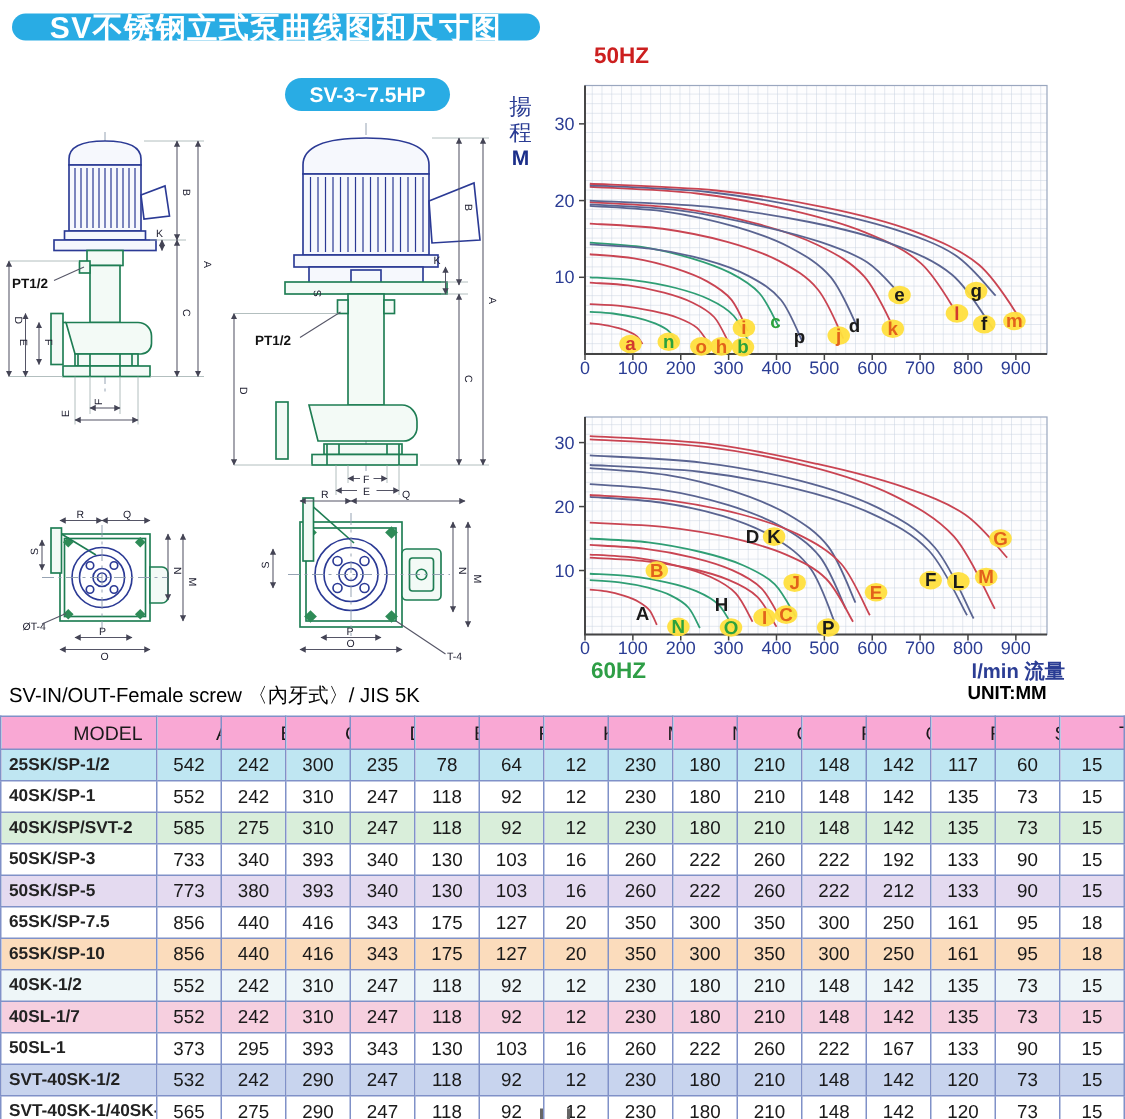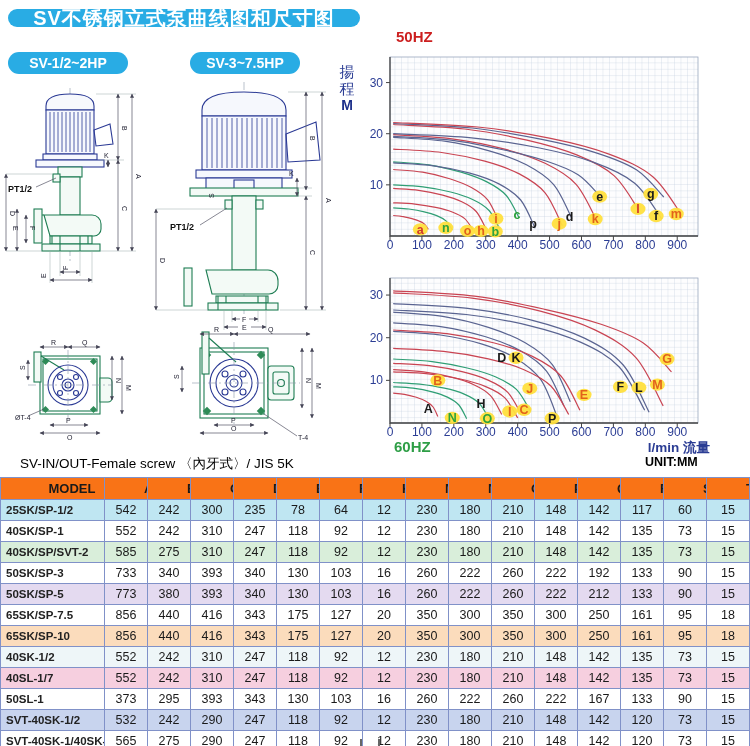--- a/index.html
+++ b/index.html
@@ -8,26 +8,26 @@
   .abs{position:absolute;}
   .banner{left:8px;top:9px;width:352px;height:18px;background:#29ace4;border-radius:9px;
           color:#fff;font-weight:bold;font-size:20px;display:flex;align-items:center;
           justify-content:center;letter-spacing:1px;}
   .badge{height:22px;border-radius:12px;background:#29ace4;color:#fff;font-weight:bold;
          font-size:14px;display:flex;align-items:center;justify-content:center;}
   .badge1{left:8px;top:52px;width:120px;}
   .badge2{left:190px;top:52px;width:110px;}
   .yaxis-label{left:337px;top:63px;color:#2b3d94;font-size:15px;line-height:17px;text-align:center;width:20px;}
   .yaxis-label .m{font-weight:bold;font-size:14px;color:#1c2f8a;}
-  .caption{left:20px;top:455px;font-size:13.5px;color:#000;}
+  .caption{left:6px;top:455px;font-size:13.5px;color:#000;}
   .unit{left:645px;top:455px;font-size:12.5px;font-weight:bold;color:#000;}
   table.dims{position:absolute;left:0;top:477px;width:750px;border-collapse:collapse;table-layout:fixed;}
   table.dims th,table.dims td{border:1px solid #8091c8;height:20px;text-align:center;
       font-size:12.5px;padding:0;color:#1a1a1a;overflow:hidden;}
-  table.dims th{background:#f97316;font-weight:bold;font-size:13px;height:21px;padding-left:39px;}
+  table.dims th{background:#f9a8d4;font-weight:normal;font-size:13px;height:21px;padding-left:39px;}
   table.dims td.model{text-align:left;padding-left:5px;font-size:11.5px;white-space:nowrap;font-weight:bold;color:#222;}
   .artifact{left:360px;top:739px;width:16px;height:7px;border:2px solid #666;border-top:none;}
   svg .blue{stroke:#2b3a95;fill:none;stroke-width:1.1;}
   svg .bluef{stroke:#2b3a95;fill:#f6f8fd;stroke-width:1.1;}
   svg .green{stroke:#1e7d53;fill:none;stroke-width:1.1;}
   svg .greenf{stroke:#1e7d53;fill:#f3faf6;stroke-width:1.1;}
   svg .fin{stroke:#2b3a95;stroke-width:0.8;fill:none;}
   svg .dim{stroke:#556;stroke-width:0.7;fill:none;}
   svg .ext{stroke:#9aa;stroke-width:0.5;fill:none;}
   svg .cl{stroke:#8a99aa;stroke-width:0.6;stroke-dasharray:8 3 2 3;fill:none;}
@@ -41,21 +41,20 @@
 
   <svg width="0" height="0" style="position:absolute">
     <defs>
       <marker id="da" markerWidth="7" markerHeight="7" refX="5.5" refY="3" orient="auto-start-reverse">
         <path d="M0,0L6,3L0,6Z" fill="#445"></path>
       </marker>
     </defs>
   </svg>
 
   <div class="abs banner">SV不锈钢立式泵曲线图和尺寸图</div>
-  <div class="abs badge badge1">SV-1/2~2HP</div>
   <div class="abs badge badge2">SV-3~7.5HP</div>
 
   <svg class="abs" style="left:0;top:86px" width="148" height="200" viewBox="0 0 148 200">
     <line class="cl" x1="70" y1="2" x2="70" y2="178"></line>
 
     <path class="bluef" d="M46,20 Q46,8 70,8 Q94,8 94,20 L94,24 L46,24 Z"></path>
     <rect class="bluef" x="46" y="24" width="48" height="44"></rect>
     <path class="fin" d="M50,26V66M54,26V66M58,26V66M62,26V66M66,26V66M70,26V66M74,26V66M78,26V66M82,26V66M86,26V66M90,26V66"></path>
     <rect class="bluef" x="43" y="68" width="54" height="6"></rect>
     <rect class="bluef" x="36" y="74" width="68" height="7"></rect>

